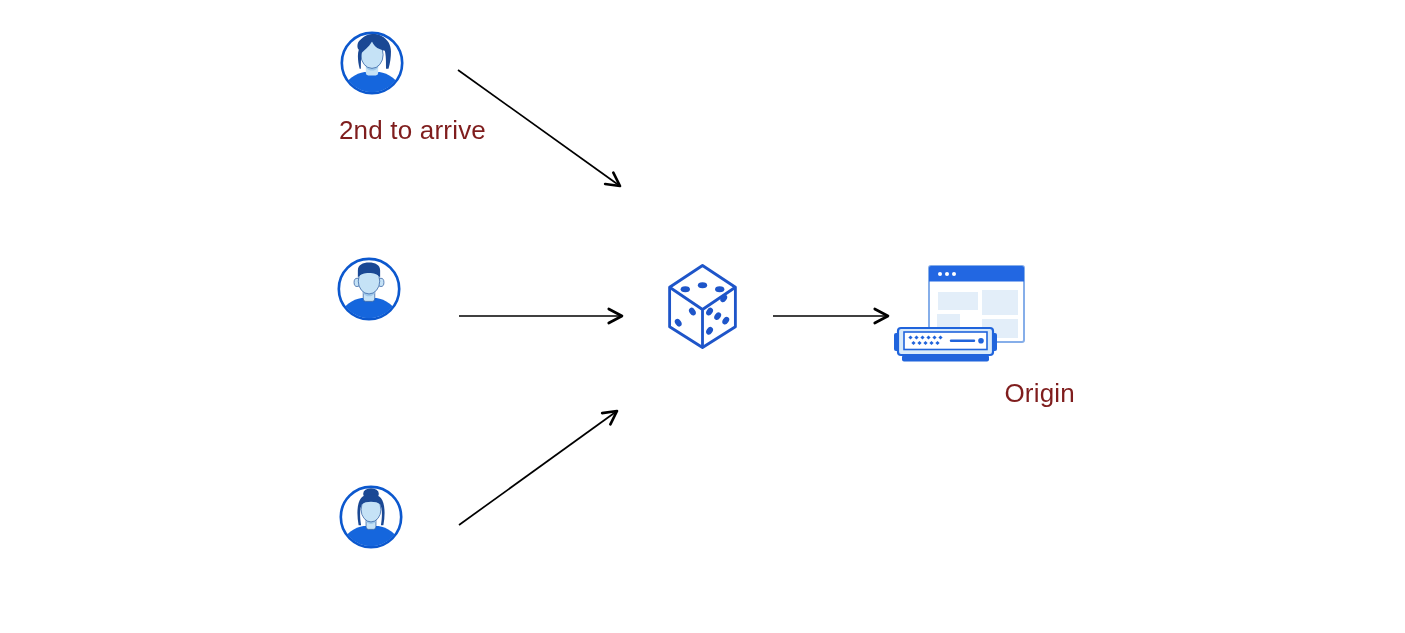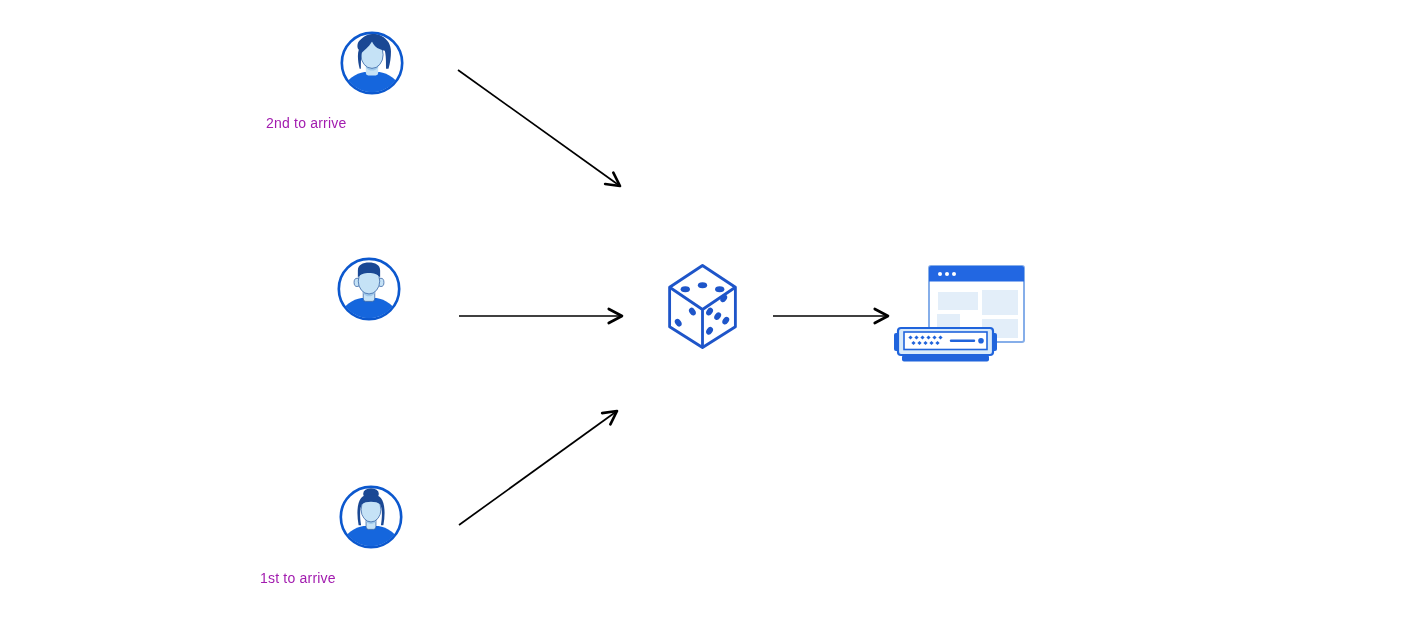--- a/index.html
+++ b/index.html
@@ -4,22 +4,22 @@
 <style>
   html,body{margin:0;padding:0;}
   body{
     width:1405px;height:633px;background:#ffffff;
     font-family:"Liberation Sans", sans-serif;
     position:relative;overflow:hidden;
   }
   .canvas{position:absolute;inset:0;}
   .abs{position:absolute;}
   .node-label{
-    position:absolute;width:220px;text-align:left;
-    font-size:14px;color:#a21caf;letter-spacing:.2px;
+    position:absolute;width:220px;text-align:right;
+    font-size:26px;color:#7f1d1d;letter-spacing:.2px;
   }
   svg{display:block;}
 </style>
 </head>
 <body>
 
 <div class="canvas">
 
   <svg class="abs" style="left:0;top:0" width="1405" height="633" viewBox="0 0 1405 633">
     <defs>
@@ -86,21 +86,20 @@
         <path d="M2,82 C5,61 19,53 31,51 L49,51 C61,53 75,61 78,82 Z" fill="#1566dd"></path>
         <rect x="34" y="38" width="12" height="17" rx="3" fill="#c5e2f6" stroke="#2f5da1" stroke-width="0.9"></rect>
         <path d="M34,41 C35.5,46.5 44.5,46.5 46,41 L46,45 C43,49.5 37,49.5 34,45 Z" fill="#9fc8ea"></path>
         <ellipse cx="40" cy="12" rx="9.5" ry="7" fill="#1a4894"></ellipse>
         <ellipse cx="40" cy="31" rx="12" ry="15" fill="#c5e2f6" stroke="#2f5da1" stroke-width="0.9"></ellipse>
         <path d="M25,50 C22.5,37 23,23 28,17 C32,11.5 48,11.5 52,17 C57,23 57.5,37 55,50
                  L52,50 C54,38 53.5,29 51,24.5 C47,20.5 33,20.5 29,24.5 C26.5,29 26,38 28,50 Z" fill="#1a4894"></path>
       </g>
     </svg>
   </div>
-  <div class="node-label" style="left:260px;top:570px">1st to arrive</div>
 
   <div class="abs" style="left:668px;top:264px">
     <svg width="69" height="85" viewBox="0 0 68 84">
       <path d="M34,1.5 L66.5,23 L66.5,62 L34,82.5 L1.5,62 L1.5,23 Z" fill="#ffffff" stroke="#1e55c9" stroke-width="2.8" stroke-linejoin="round"></path>
       <path d="M1.5,23 L34,45 L66.5,23 M34,45 L34,82.5" fill="none" stroke="#1e55c9" stroke-width="2.8" stroke-linejoin="round"></path>
 
       <ellipse cx="17" cy="25" rx="4.6" ry="3" fill="#1e55c9"></ellipse>
       <ellipse cx="34" cy="21" rx="4.6" ry="3" fill="#1e55c9"></ellipse>
       <ellipse cx="51" cy="25" rx="4.6" ry="3" fill="#1e55c9"></ellipse>
 
@@ -143,14 +142,15 @@
         <rect x="18" y="16.5" width="3" height="3" transform="rotate(45 19.5 18)"></rect>
         <rect x="24" y="16.5" width="3" height="3" transform="rotate(45 25.5 18)"></rect>
         <rect x="30" y="16.5" width="3" height="3" transform="rotate(45 31.5 18)"></rect>
         <rect x="36" y="16.5" width="3" height="3" transform="rotate(45 37.5 18)"></rect>
         <rect x="42" y="16.5" width="3" height="3" transform="rotate(45 43.5 18)"></rect>
       </g>
       <line x1="57" y1="15.7" x2="80" y2="15.7" stroke="#2064dc" stroke-width="2.4" stroke-linecap="round"></line>
       <circle cx="87" cy="15.7" r="2.8" fill="#2064dc"></circle>
     </svg>
   </div>
+  <div class="node-label" style="left:855px;top:378px">Origin</div>
 
 </div>
 
 </body></html>

